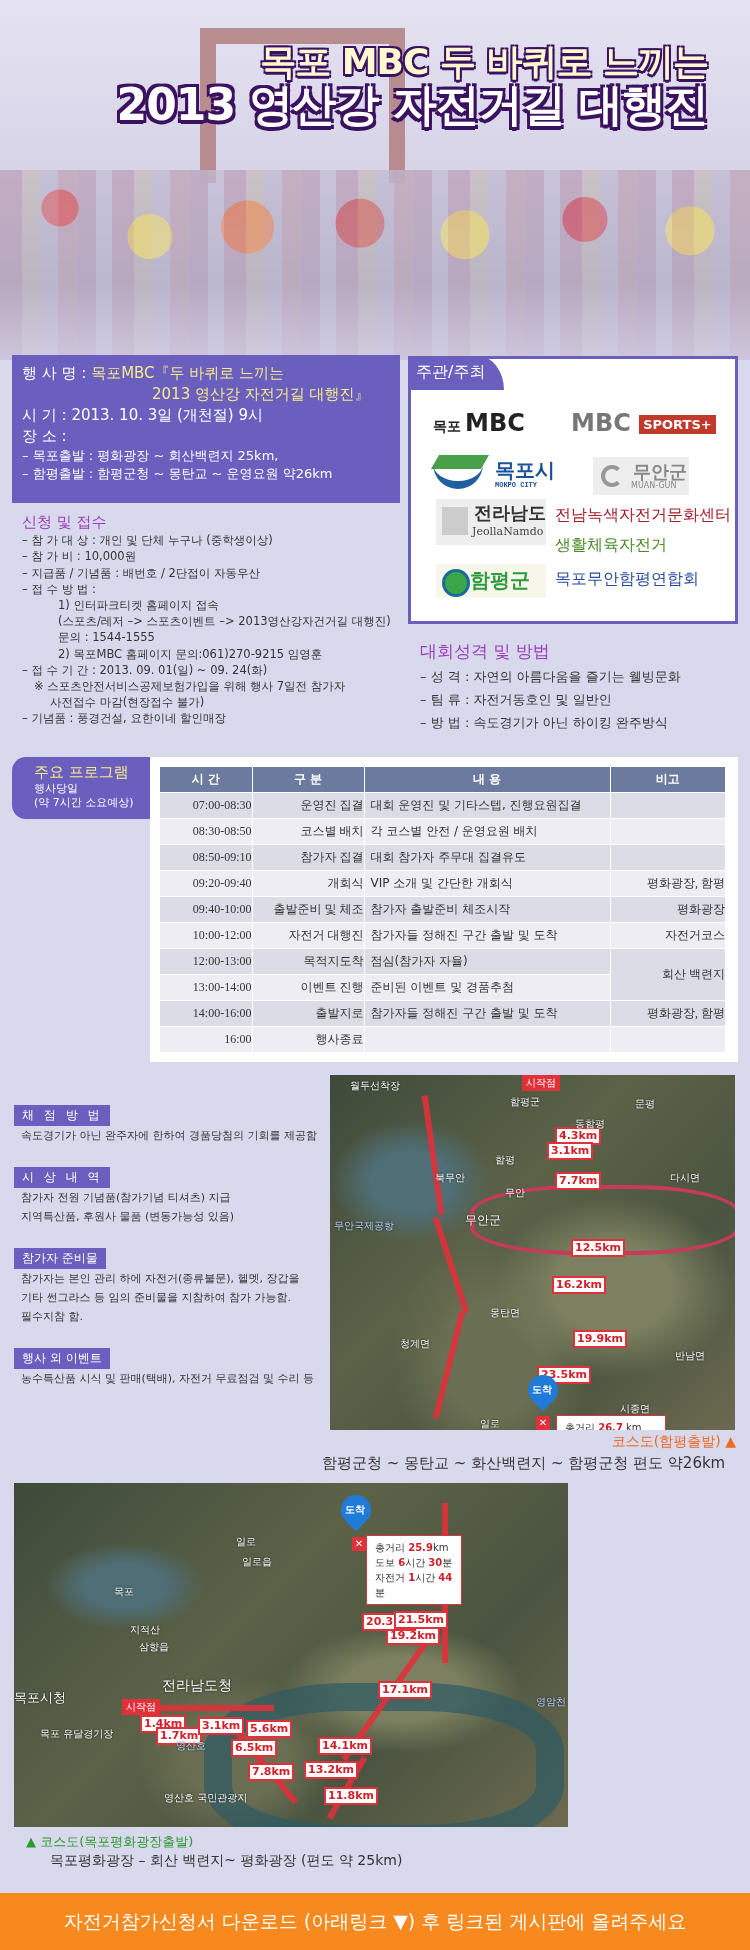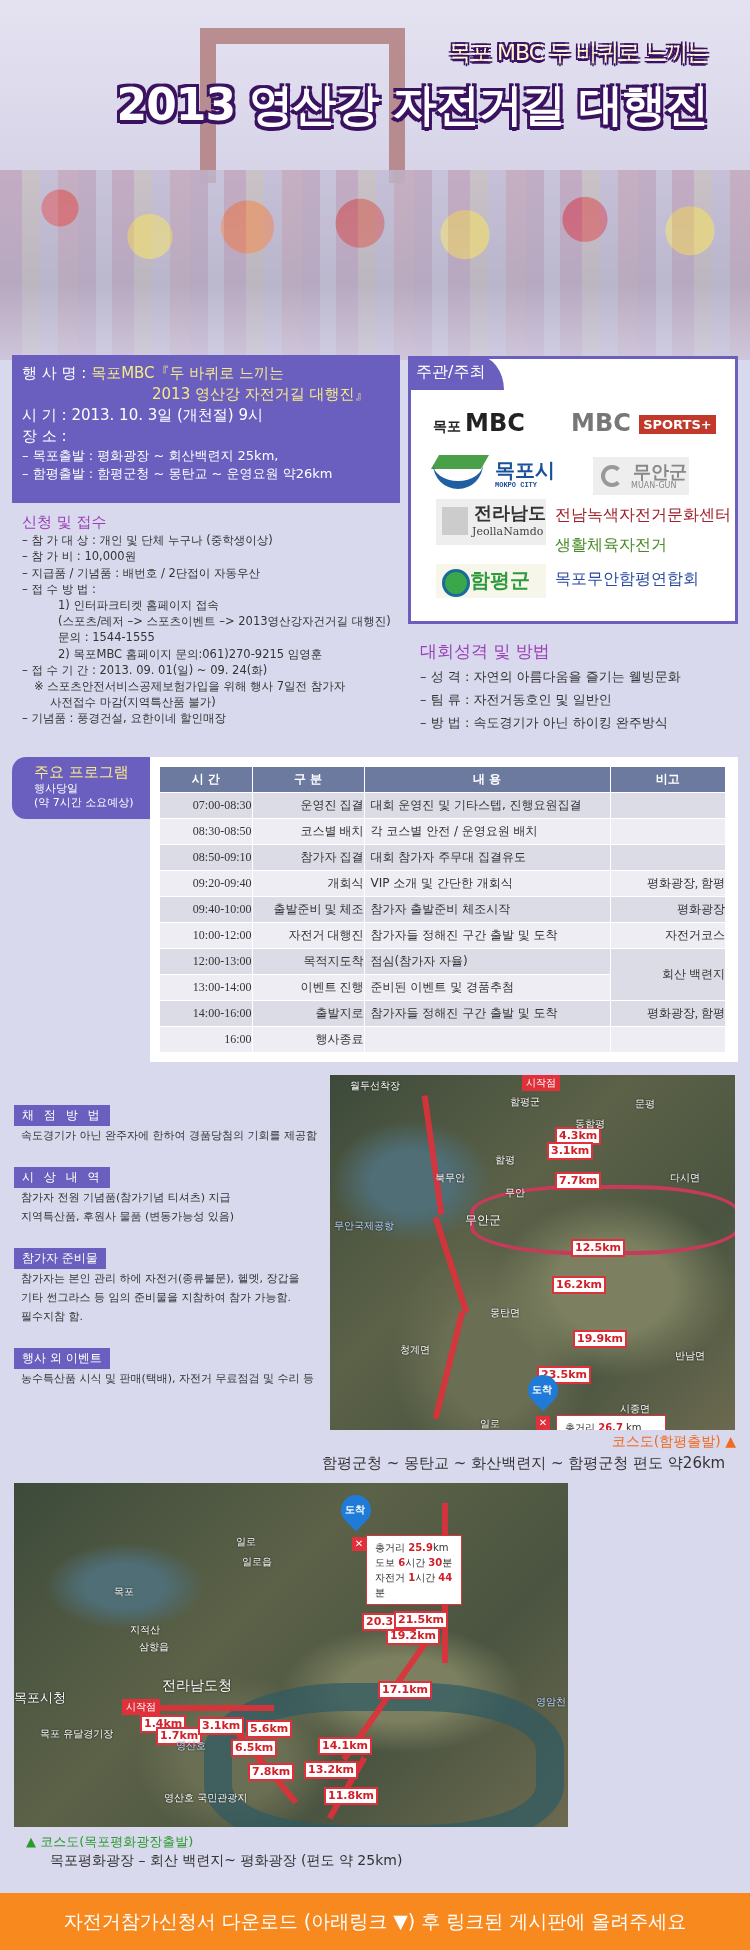--- a/index.html
+++ b/index.html
@@ -19,21 +19,21 @@
       radial-gradient(circle at 8% 20%, #d23a3a 0 18px, transparent 19px),
       radial-gradient(circle at 20% 35%, #e6d24a 0 22px, transparent 23px),
       radial-gradient(circle at 33% 30%, #e26a2e 0 26px, transparent 27px),
       radial-gradient(circle at 48% 28%, #c23a3a 0 24px, transparent 25px),
       radial-gradient(circle at 62% 34%, #e6d24a 0 24px, transparent 25px),
       radial-gradient(circle at 78% 26%, #c8283a 0 22px, transparent 23px),
       radial-gradient(circle at 92% 32%, #e6d24a 0 24px, transparent 25px),
       linear-gradient(#b8b0c8, #9d97ad 60%, #c9c5d8);
     opacity: .75; }
   .hero .fade { position:absolute; left:0; top:0; width:750px; height:360px; background: rgba(215,213,240,0.35); }
-  .title-sub { position:absolute; right:42px; top:38px; font-size:22px; font-weight:normal; color:#fff8d0;
+  .title-sub { position:absolute; right:42px; top:38px; font-size:36px; font-weight:bold; color:#fff8d0;
     text-shadow: -2px -2px 0 #3a1260, 2px -2px 0 #3a1260, -2px 2px 0 #3a1260, 2px 2px 0 #3a1260, 0 3px 0 #3a1260; letter-spacing:-1px; }
   .title-main { position:absolute; right:42px; top:76px; font-size:44px; font-weight:bold; color:#fff;
     text-shadow: -3px -3px 0 #3a1260, 3px -3px 0 #3a1260, -3px 3px 0 #3a1260, 3px 3px 0 #3a1260, 0 4px 0 #3a1260; letter-spacing:-1px; }
 
   
   .info { left: 12px; top: 355px; width: 388px; height: 148px; background: #6a5fbe; padding: 8px 10px; color: #fff; font-size: 15px; line-height: 21px; }
   .info .yellow { color: #f6ea8a; }
   .info .indent { padding-left: 130px; }
   .info .small { font-size: 13px; line-height: 18px; }
 
@@ -180,21 +180,21 @@
   <div>– 참 가 대 상 : 개인 및 단체 누구나 (중학생이상)</div>
   <div>– 참  가  비  : 10,000원</div>
   <div>– 지급품 / 기념품 : 배번호 / 2단접이 자동우산</div>
   <div>– 접 수 방 법 :</div>
   <div class="i1">1) 인터파크티켓 홈페이지 접속</div>
   <div class="i1">(스포츠/레저 –&gt; 스포츠이벤트 –&gt; 2013영산강자건거길 대행진)</div>
   <div class="i1">문의 : 1544-1555</div>
   <div class="i1">2) 목포MBC 홈페이지    문의:061)270-9215 임영훈</div>
   <div>– 접 수 기 간 : 2013. 09. 01(일) ~ 09. 24(화)</div>
   <div class="i2">※ 스포츠안전서비스공제보험가입을 위해 행사 7일전 참가자</div>
-  <div class="i3">사전접수 마감(지역특산품 불가)</div>
+  <div class="i3">사전접수 마감(현장접수 불가)</div>
   <div>– 기념품 : 풍경건설, 요한이네 할인매장</div>
 </div>
 
 <div class="abs nature">
   <h3>대회성격 및 방법</h3>
   <div>– 성  격 : 자연의 아름다움을 즐기는 웰빙문화</div>
   <div>– 팀  류 : 자전거동호인 및 일반인</div>
   <div>– 방  법 : 속도경기가 아닌 하이킹 완주방식</div>
 </div>
 
@@ -314,21 +314,21 @@
   <div class="mlabel" style="left:180px;top:20px;">함평군</div>
   <div class="mlabel" style="left:245px;top:42px;">동함평</div>
   <div class="mlabel" style="left:165px;top:78px;">함평</div>
   <div class="mlabel" style="left:105px;top:96px;">북무안</div>
   <div class="mlabel" style="left:175px;top:111px;">무안</div>
   <div class="mlabel" style="left:135px;top:137px;font-size:12px;">무안군</div>
   <div class="mlabel" style="left:4px;top:144px;color:#bcd8ff;">무안국제공항</div>
   <div class="mlabel" style="left:305px;top:22px;">문평</div>
   <div class="mlabel" style="left:340px;top:96px;">다시면</div>
   <div class="mlabel" style="left:160px;top:231px;">몽탄면</div>
-  <div class="mlabel" style="left:70px;top:268px;">청계면</div>
+  <div class="mlabel" style="left:70px;top:262px;">청계면</div>
   <div class="mlabel" style="left:150px;top:342px;">일로</div>
   <div class="mlabel" style="left:290px;top:327px;">시종면</div>
   <div class="mlabel" style="left:345px;top:274px;">반남면</div>
   <div class="summary" style="left:226px;top:340px;width:110px;height:30px;">
     <span>총거리</span> <b>26.7</b> <span>km</span>
   </div>
 </div>
 <div class="abs cap1">코스도(함평출발) ▲</div>
 <div class="abs cap1b">함평군청 ~ 몽탄교 ~ 화산백련지 ~ 함평군청 편도 약26km</div>
 

